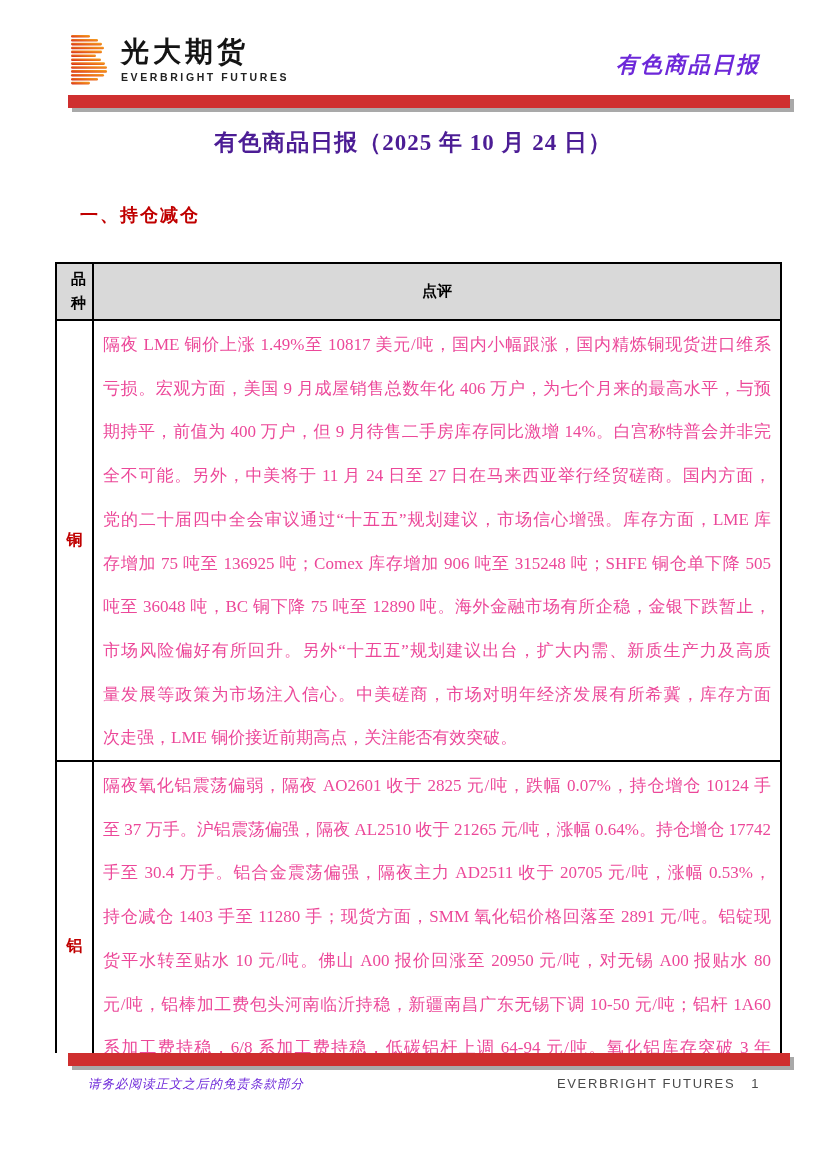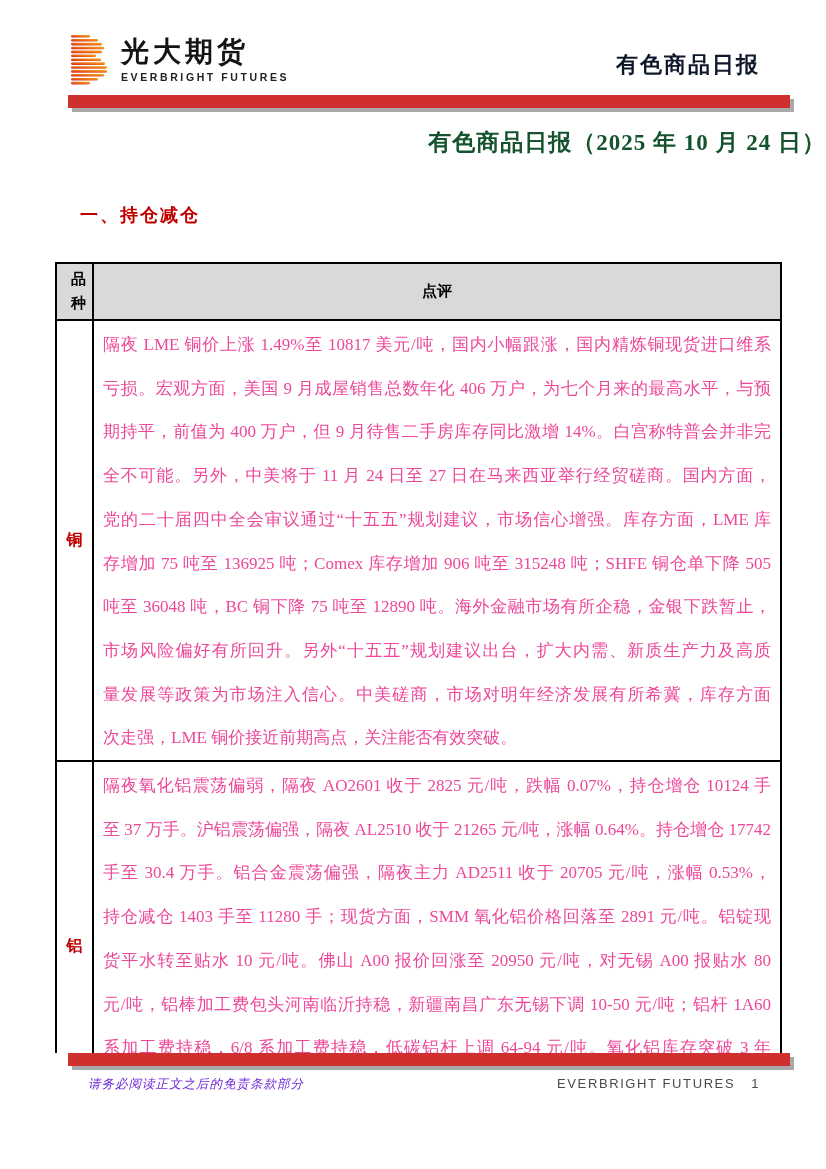--- a/index.html
+++ b/index.html
@@ -29,38 +29,38 @@
     letter-spacing: 4px; line-height: 1.1; white-space: nowrap;
   }
   .logo-en {
     font-family: "Liberation Sans", "DejaVu Sans", sans-serif;
     font-size: 10.5px; font-weight: 700; color: #222;
     letter-spacing: 2.6px; margin-top: 3px; white-space: nowrap;
   }
   .header-right {
     position: absolute;
     right: 66px; top: 50px;
-    font-size: 22px; font-weight: 700; color: #0f172a;
-    letter-spacing: 2px; white-space: nowrap;
+    font-size: 22px; font-weight: 700; color: #6d28d9;
+    letter-spacing: 2px; white-space: nowrap; font-style: italic;
   }
   .top-bar, .footer-bar {
     position: absolute;
     left: 68px; width: 722px; height: 13px;
     box-shadow: 4px 4px 0 0 #a9a9a9;
     z-index: 5;
   }
   .top-bar { top: 95px; }
   .footer-bar { top: 1053px; }
 
   
   .doc-title {
     position: absolute;
     left: 0; top: 127px; width: 100%;
-    text-align: right;
-    font-size: 23px; font-weight: 700; color: #14532d;
+    text-align: center;
+    font-size: 23px; font-weight: 700; color: #4c1d95;
     letter-spacing: 1px;
   }
   .section-heading {
     position: absolute;
     left: 80px; top: 203px;
     font-size: 18px; font-weight: 700;
     letter-spacing: 2px;
   }
 
   

